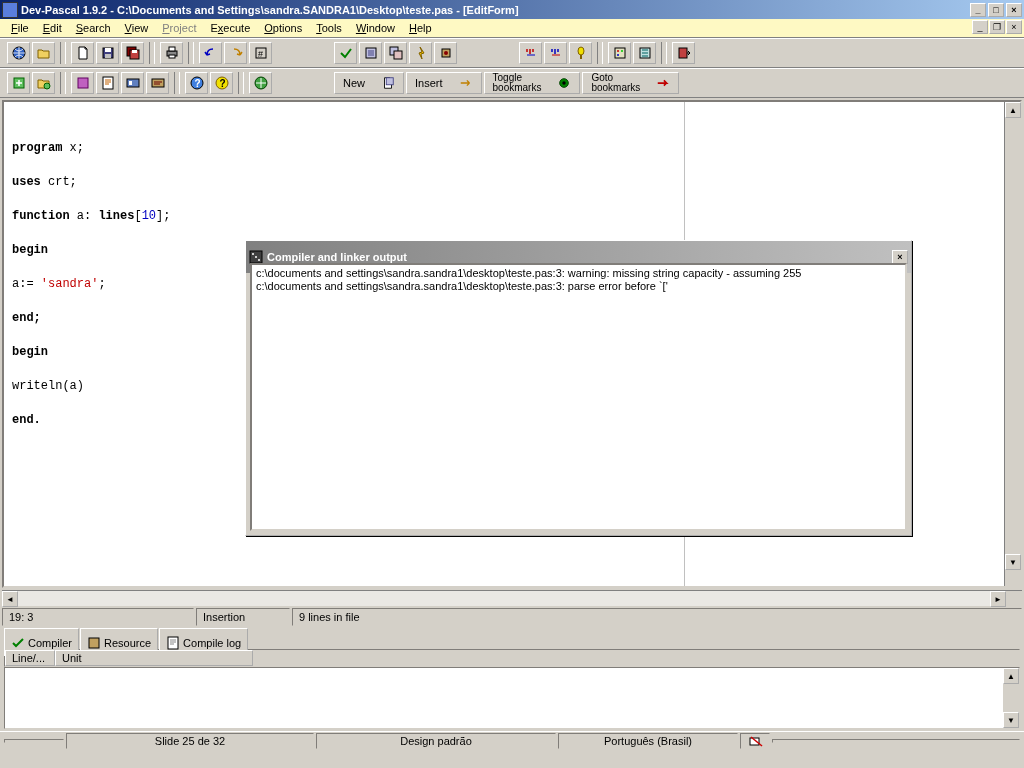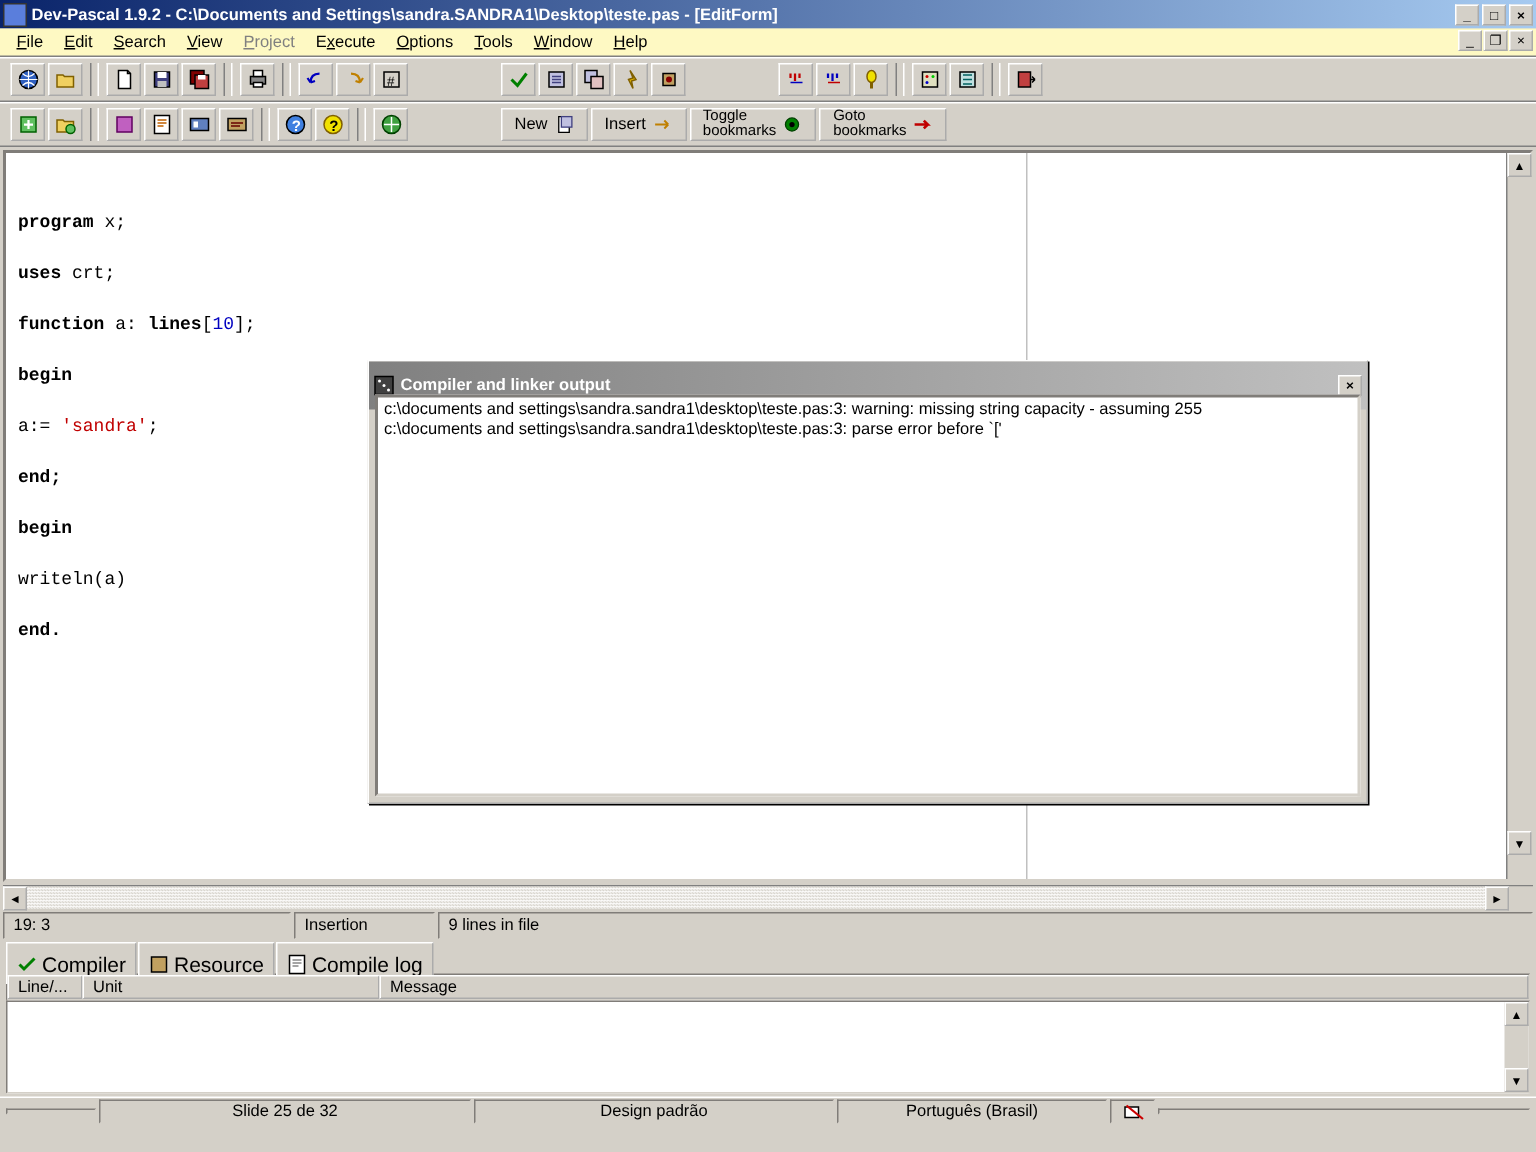--- a/index.html
+++ b/index.html
@@ -13,39 +13,39 @@
 .menuitem { padding: 2px 7px; font-size: 11px; color: black; }
 .menuitem.disabled { color: #808080; }
 .menuitem u { text-decoration: underline; }
 .mdi-btns { position: absolute; right: 2px; top: 1px; display: flex; gap: 1px; }
 .mdi-btn { width: 16px; height: 14px; background: #d4d0c8; border: 1px outset #fff; font-size: 9px; display: flex; align-items: center; justify-content: center; }
 .toolbar { height: 30px; background: #d4d0c8; border-top: 1px solid #fff; border-bottom: 1px solid #808080; display: flex; align-items: center; padding: 0 6px; gap: 0; }
 .tbtn { width: 23px; height: 22px; border: 1px solid transparent; display: inline-flex; align-items: center; justify-content: center; margin: 0 1px; }
 .tbtn-raised { border: 1px outset #fff; background: #d4d0c8; }
 .tsep { width: 6px; height: 22px; border-left: 1px solid #808080; border-right: 1px solid #fff; margin: 0 4px; }
 .tgap { width: 60px; }
-.tbtn-text { height: 22px; border: 1px outset #fff; background: #d4d0c8; padding: 0 8px; display: inline-flex; align-items: center; gap: 4px; font-size: 11px; margin: 0 1px; min-width: 56px; justify-content: center; }
+.tbtn-text { height: 22px; border: 1px outset #fff; background: #d4d0c8; padding: 0 8px; display: inline-flex; align-items: center; gap: 16px; font-size: 11px; margin: 0 1px; min-width: 56px; justify-content: center; }
 .tbtn-text.wide { min-width: 74px; font-size: 10px; line-height: 10px; text-align: left; }
 .icon16 { width: 16px; height: 16px; display: inline-block; }
 .editor-area { position: relative; height: 488px; border: 2px inset #d4d0c8; margin: 2px; background: white; display: flex; }
 .editor-content { flex: 1; font-family: "Courier New", monospace; font-size: 12px; padding: 4px 8px; line-height: 17px; white-space: pre; overflow: hidden; position: relative; }
 .editor-content .kw { font-weight: bold; color: black; }
 .editor-content .num { color: #0000c0; }
 .editor-content .str { color: #c00000; }
 .vscroll { width: 16px; background: #d4d0c8; border-left: 1px solid #808080; position: relative; }
 .vscroll .arrow { width: 16px; height: 16px; background: #d4d0c8; border: 1px outset #fff; display: flex; align-items: center; justify-content: center; font-size: 8px; }
 .vscroll .arrow.bottom { position: absolute; bottom: 16px; }
 .hscroll { height: 16px; background: #d4d0c8; border-top: 1px solid #808080; display: flex; margin: 0 2px 2px 2px; }
 .hscroll .arrow { width: 16px; height: 16px; background: #d4d0c8; border: 1px outset #fff; display: flex; align-items: center; justify-content: center; font-size: 8px; }
 .hscroll .track { flex: 1; background: repeating-conic-gradient(#d4d0c8 0 25%, #fff 0 50%) 50% / 2px 2px; }
 .hscroll .corner { width: 16px; background: #d4d0c8; }
 .statusbar1 { height: 18px; display: flex; padding: 0 2px; gap: 2px; font-size: 11px; }
 .statuspane { border: 1px inset #d4d0c8; padding: 1px 6px; background: #d4d0c8; display: flex; align-items: center; }
 .tabs-row { height: 23px; display: flex; padding: 2px 4px 0 4px; gap: 0; }
-.tab { border: 1px outset #fff; background: #d4d0c8; padding: 2px 6px; display: flex; align-items: center; gap: 3px; font-size: 14px; height: 28px; border-bottom: none; margin-right: 1px; }
+.tab { border: 1px outset #fff; background: #d4d0c8; padding: 2px 6px; display: flex; align-items: center; gap: 3px; font-size: 11px; height: 28px; border-bottom: none; margin-right: 1px; }
 .tab .tab-icon { width: 14px; height: 14px; display: inline-block; }
 .grid-header { height: 18px; display: flex; border: 1px inset #d4d0c8; margin: 0 4px; background: #d4d0c8; }
 .grid-header .col { border: 1px outset #fff; padding: 1px 6px; font-size: 11px; background: #d4d0c8; }
 .grid-body { height: 62px; border: 1px inset #d4d0c8; margin: 0 4px 2px 4px; background: white; position: relative; }
 .grid-body .vscroll2 { position: absolute; right: 0; top: 0; bottom: 0; width: 16px; background: #d4d0c8; }
 .grid-body .vscroll2 .arrow { width: 16px; height: 16px; background: #d4d0c8; border: 1px outset #fff; display: flex; align-items: center; justify-content: center; font-size: 8px; }
 .grid-body .vscroll2 .arrow.bottom { position: absolute; bottom: 0; }
 .bottombar { height: 18px; border-top: 1px solid #fff; display: flex; align-items: center; font-size: 11px; padding: 0 4px; gap: 2px; margin-top: 2px; }
 .bottombar .pane { border: 1px inset #d4d0c8; padding: 1px 8px; flex: 0 0 auto; }
 .bottombar .stretch { flex: 1; border: 1px inset #d4d0c8; padding: 1px 8px; }
@@ -361,21 +361,20 @@
           <path d="M4 4h6M4 6h6M4 8h4" stroke="#888"></path>
         </svg>
       </span>
     <span>Compile log</span>
   </div>
 </div>
 
 <div class="grid-header">
   <div class="col" style="width:50px">Line/...</div>
   <div class="col" style="width:198px">Unit</div>
-  <div class="col" style="flex:1">Message</div>
 </div>
 <div class="grid-body">
   <div class="vscroll2">
     <div class="arrow">▲</div>
     <div class="arrow bottom">▼</div>
   </div>
 </div>
 
 <div class="bottombar">
   <div class="pane" style="width:60px"></div>

